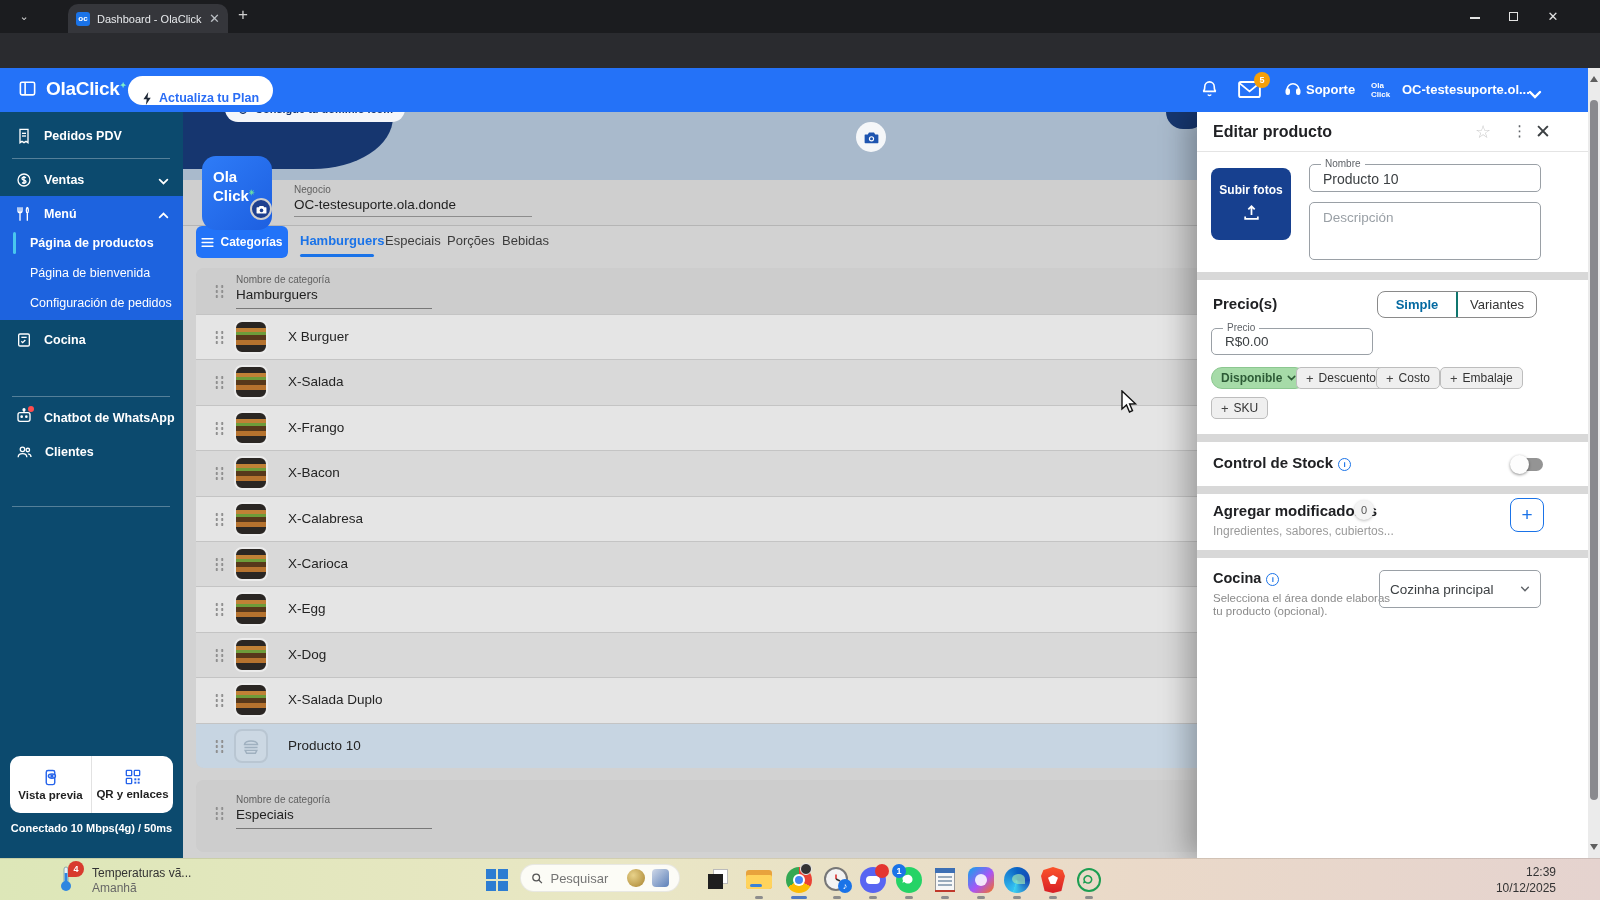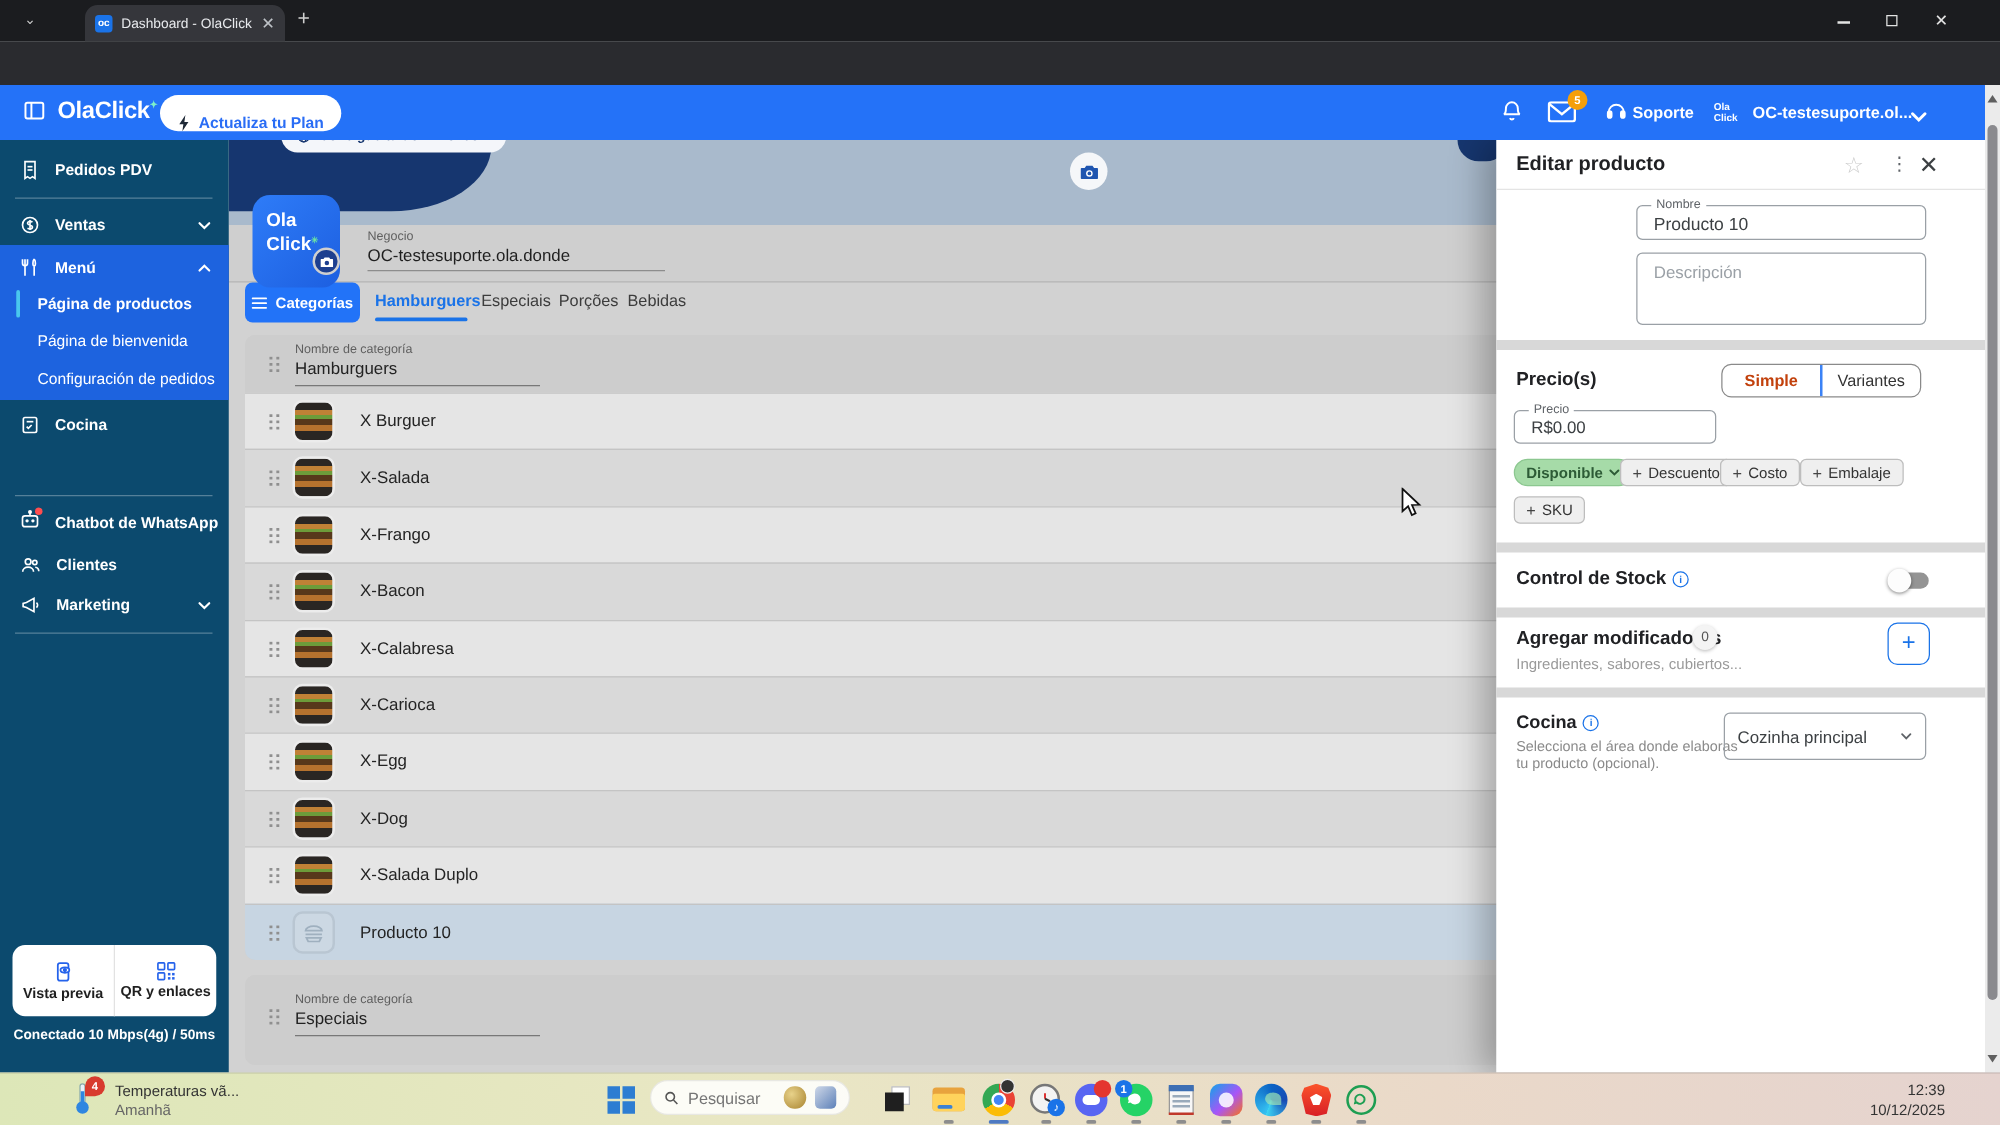--- a/index.html
+++ b/index.html
@@ -97,21 +97,21 @@
   .d-close { position:absolute; left:338px; top:8px; color:#3c4043; font-size:19px; }
   .upload { position:absolute; left:14px; top:56px; width:80px; height:72px; background:#17408f; border-radius:8px; color:#fff; text-align:center; }
   .upload .ulbl { font-size:12px; font-weight:bold; margin-top:15px; }
   .field { position:absolute; border:1px solid #9aa0a6; border-radius:5px; background:#fff; }
   .flabel { position:absolute; font-size:10px; color:#5f6368; background:#fff; padding:0 4px; }
   .fvalue { position:absolute; font-size:14px; color:#3c4043; }
   .fplace { position:absolute; font-size:13.5px; color:#9aa0a6; }
   .band { position:absolute; left:0; width:391px; height:8px; background:#d8d8d8; }
   .sect-h { position:absolute; font-size:15px; font-weight:600; color:#202124; }
   .seg { position:absolute; left:180px; top:179px; width:160px; height:27px; border:1px solid #8a8a8a; border-radius:8px; display:flex; overflow:hidden; }
-  .seg .s1 { flex:1; display:flex; align-items:center; justify-content:center; font-size:13px; font-weight:600; color:#c2410c; border-right:2px solid #3b82f6; }
+  .seg .s1 { flex:1; display:flex; align-items:center; justify-content:center; font-size:13px; font-weight:600; color:#0369a1; border-right:2px solid #0f766e; }
   .seg .s2 { flex:1; display:flex; align-items:center; justify-content:center; font-size:13px; color:#333; }
   .chip { position:absolute; height:22px; border-radius:5px; border:1px solid #bdbdbd; background:#efefef; display:flex; align-items:center; padding:0 9px; gap:5px; font-size:12px; color:#333; }
   .chip .plus { color:#444; font-size:13px; }
   .chip.green { background:#a6dba8; border:1px solid #8cc790; border-radius:12px; color:#2d5b36; font-weight:600; }
   .info-i { display:inline-block; width:13px; height:13px; border:1.5px solid #1a73e8; border-radius:50%; color:#1a73e8; font-size:8px; text-align:center; line-height:12px; font-weight:bold; vertical-align:1px; margin-left:5px; }
   .toggle { position:absolute; left:316px; top:346px; width:30px; height:13px; background:#949494; border-radius:7px; }
   .toggle .knob { position:absolute; left:-3px; top:-3px; width:19px; height:19px; background:#fdfdfd; border-radius:50%; box-shadow:0 1px 3px rgba(0,0,0,.45); }
   .count-badge { position:absolute; left:157px; top:388px; width:20px; height:20px; background:#f4f4f4; border-radius:50%; box-shadow:0 1px 3px rgba(0,0,0,.25); font-size:11px; color:#555; text-align:center; line-height:20px; }
   .plusbtn { position:absolute; left:313px; top:386px; width:34px; height:34px; border:1.5px solid #1a73e8; border-radius:8px; color:#1a73e8; font-size:19px; text-align:center; line-height:31px; background:#fff; }
   .hint { position:absolute; font-size:12px; color:#9a9a9a; }
@@ -313,30 +313,20 @@
     </div>
     <div class="sitem" style="top:324px">
       <svg width="17" height="16" viewBox="0 0 24 24" fill="none" stroke="#fff" stroke-width="2">
           <circle cx="9" cy="8" r="3.4"></circle>
           <path d="M2.5 20c0-3.5 3-5.5 6.5-5.5s6.5 2 6.5 5.5"></path>
           <circle cx="17" cy="9" r="2.6"></circle>
           <path d="M17.5 14.7c2.5.4 4.3 2.1 4.3 4.8"></path>
         </svg>
       <span class="slabel">Clientes</span>
     </div>
-    <div class="sitem" style="top:356px">
-      <svg width="17" height="16" viewBox="0 0 24 24" fill="none" stroke="#fff" stroke-width="2">
-          <path d="M3 10v4l4 1 9 5V4L7 9l-4 1z"></path>
-          <path d="M19 9a4 4 0 0 1 0 6"></path>
-        </svg>
-      <span class="slabel">Marketing</span>
-      <span class="schev"><svg width="11" height="7" viewBox="0 0 14 9" fill="none" stroke="#fff" stroke-width="2.2" stroke-linecap="round">
-            <path d="M2 2l5 5 5-5"></path>
-          </svg></span>
-    </div>
     <div class="sdivider" style="top:394px"></div>
 
     <div class="bottomcard">
       <div class="cell">
         <svg width="17" height="17" viewBox="0 0 24 24" fill="none" stroke="#2563eb" stroke-width="2">
             <rect x="6" y="2" width="12" height="20" rx="2.5"></rect>
             <ellipse cx="14" cy="10" rx="5" ry="3" fill="#fff"></ellipse>
             <circle cx="14" cy="10" r="1.4" fill="#2563eb"></circle>
           </svg>
         <span class="blabel">Vista previa</span>
@@ -480,20 +470,27 @@
     </div>
   </div>
 
   <div class="abs drawer">
     <div class="d-head">
       <span class="d-title">Editar producto</span>
       <span class="d-star">☆</span>
       <span class="d-kebab">⋮</span>
       <span class="d-close">✕</span>
     </div>
+    <div class="upload">
+      <div class="ulbl">Subir fotos</div>
+      <svg width="19" height="19" viewBox="0 0 24 24" fill="none" stroke="#fff" stroke-width="2.2" style="margin-top:6px">
+          <path d="M12 15V4M8 8l4-4 4 4"></path>
+          <path d="M4 17v3h16v-3"></path>
+        </svg>
+    </div>
     <div class="field" style="left:112px;top:52px;width:232px;height:28px"></div>
     <span class="flabel" style="left:124px;top:46px">Nombre</span>
     <span class="fvalue" style="left:126px;top:59px">Producto 10</span>
     <div class="field" style="left:112px;top:90px;width:232px;height:58px"></div>
     <span class="fplace" style="left:126px;top:98px">Descripción</span>
 
     <div class="band" style="top:160px"></div>
     <span class="sect-h" style="left:16px;top:183px">Precio(s)</span>
     <div class="seg">
       <span class="s1">Simple</span>

